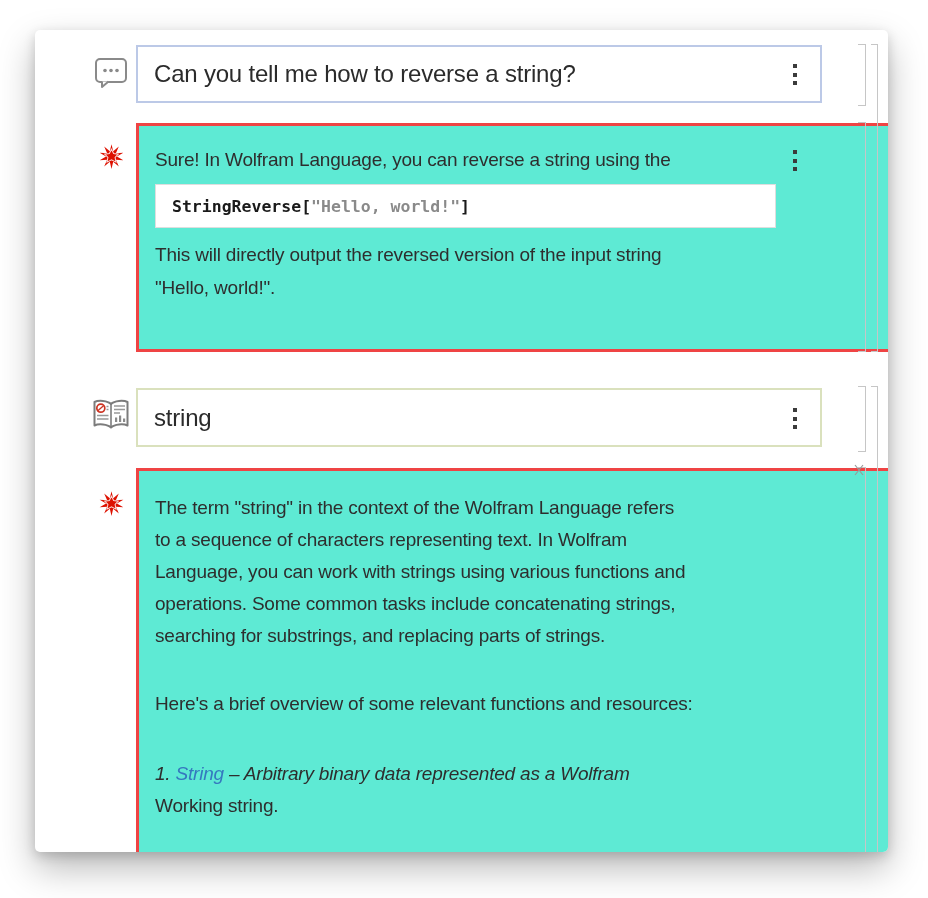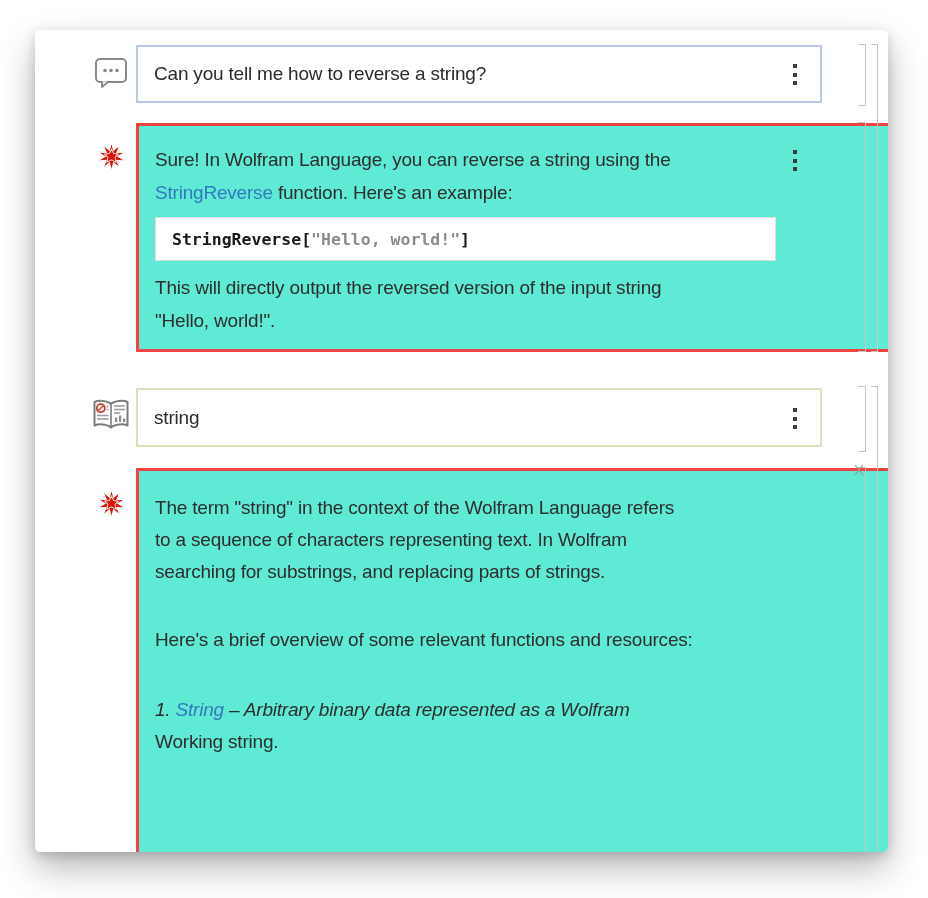--- a/index.html
+++ b/index.html
@@ -16,21 +16,21 @@
   .line{white-space:nowrap;line-height:33px;font-size:19px;letter-spacing:-0.2px;}
 
   
   .user-cell{
     position:absolute;left:101px;width:686px;background:#ffffff;
     border:2px solid #bcc9e7;
   }
   .docs-cell{border-color:#dae1bd;}
   .user-cell .cell-text{
     position:absolute;left:16px;top:0;bottom:0;display:flex;align-items:center;
-    font-size:19px;letter-spacing:-0.2px;color:#2b2b2b;text-align:right;
+    font-size:24px;letter-spacing:-0.2px;color:#2b2b2b;text-align:right;
   }
 
   
   .assistant-cell{
     position:absolute;left:101px;width:808px;background:#5eead4;
     border:3px solid #ef4444;padding:17px 48px 0 16px;overflow:hidden;
   }
   .codeblock{
     margin:8px 0 10px 0;width:621px;height:44px;background:#ffffff;
     border:1px solid #dedede;display:flex;align-items:center;padding-left:16px;
@@ -89,21 +89,20 @@
 
   <div class="side-icon" style="left:63px;top:113px;">
     <svg width="27" height="27" viewBox="0 0 24 24">
       <polygon points="12,1 13.5,7.4 18.5,3.1 15.9,9.2 22.5,8.6 16.8,12 22.5,15.4 15.9,14.8 18.5,20.9 13.5,16.6 12,23 10.5,16.6 5.5,20.9 8.1,14.8 1.5,15.4 7.2,12 1.5,8.6 8.1,9.2 5.5,3.1 10.5,7.4" fill="#dd1100"></polygon>
       <polygon points="12,5.5 13.9,9.4 18,9.9 15.2,12.9 16,17 12,15 8,17 8.8,12.9 6,9.9 10.1,9.4" fill="none" stroke="rgba(255,255,255,0.85)" stroke-width="0.9"></polygon>
     </svg>
   </div>
 
   <div class="assistant-cell" style="top:93px;height:229px;">
     <div class="line">Sure! In Wolfram Language, you can reverse a string using the</div>
-    <div class="line"><a class="wl-link">StringReverse</a><span> function. Here's an example:</span></div>
     <div class="codeblock"><span>StringReverse</span><span>[</span><span class="code-string">"Hello, world!"</span><span>]</span></div>
     <div class="line para">This will directly output the reversed version of the input string</div>
     <div class="line">"Hello, world!".</div>
   </div>
   <div class="dots-menu" style="top:120px;">
       <i></i>
       <i></i>
       <i></i>
     </div>
 
@@ -134,20 +133,22 @@
   <div class="side-icon" style="left:63px;top:460px;">
     <svg width="27" height="27" viewBox="0 0 24 24">
       <polygon points="12,1 13.5,7.4 18.5,3.1 15.9,9.2 22.5,8.6 16.8,12 22.5,15.4 15.9,14.8 18.5,20.9 13.5,16.6 12,23 10.5,16.6 5.5,20.9 8.1,14.8 1.5,15.4 7.2,12 1.5,8.6 8.1,9.2 5.5,3.1 10.5,7.4" fill="#dd1100"></polygon>
       <polygon points="12,5.5 13.9,9.4 18,9.9 15.2,12.9 16,17 12,15 8,17 8.8,12.9 6,9.9 10.1,9.4" fill="none" stroke="rgba(255,255,255,0.85)" stroke-width="0.9"></polygon>
     </svg>
   </div>
 
   <div class="assistant-cell cell4" style="top:438px;height:384px;border-bottom:none;">
     <div class="line">The term "string" in the context of the Wolfram Language refers</div>
     <div class="line">to a sequence of characters representing text. In Wolfram</div>
+    <div class="line">Language, you can work with strings using various functions and</div>
+    <div class="line">operations. Some common tasks include concatenating strings,</div>
     <div class="line">searching for substrings, and replacing parts of strings.</div>
     <div class="line para2-gap">Here's a brief overview of some relevant functions and resources:</div>
     <div class="line para3-gap"><span>1. </span><a class="wl-link">String</a><span> – Arbitrary binary data represented as a Wolfram</span></div>
     <div class="line">Working string.</div>
   </div>
 
   <div class="bracket" style="left:823px;top:14px;height:62px;"></div>
   <div class="bracket" style="left:823px;top:92px;height:230px;"></div>
   <div class="bracket group" style="left:836px;top:14px;height:308px;"></div>
 

